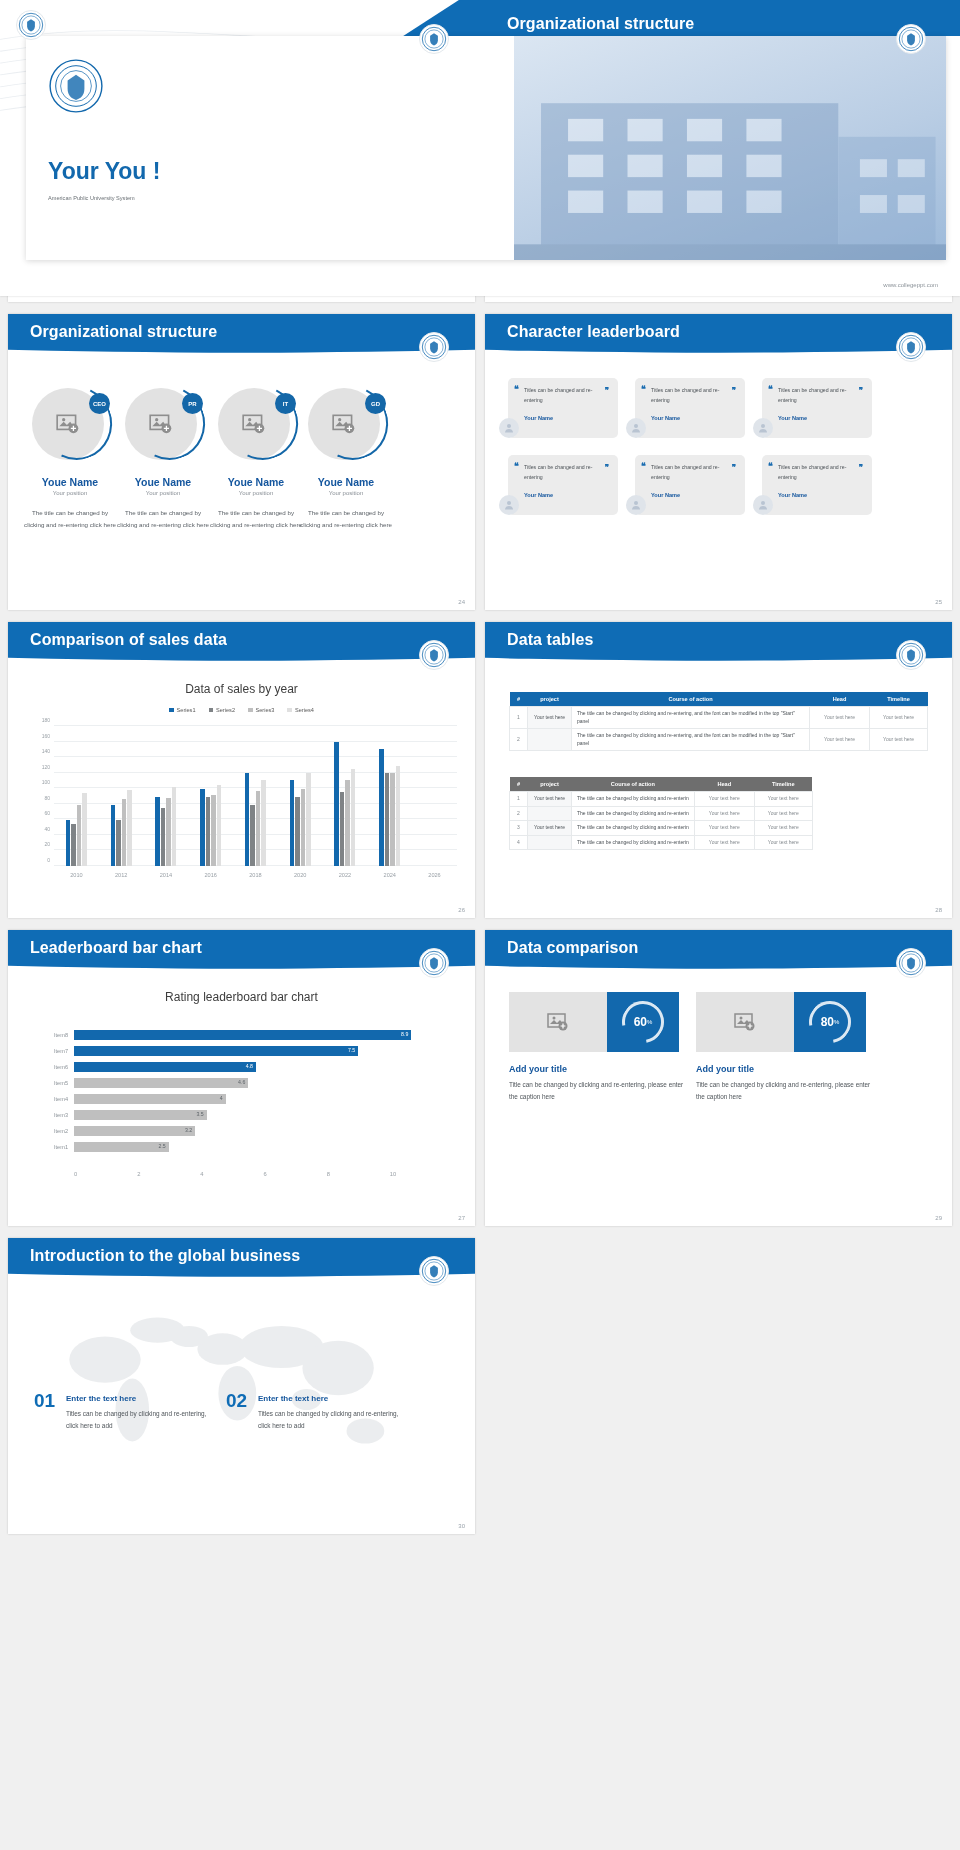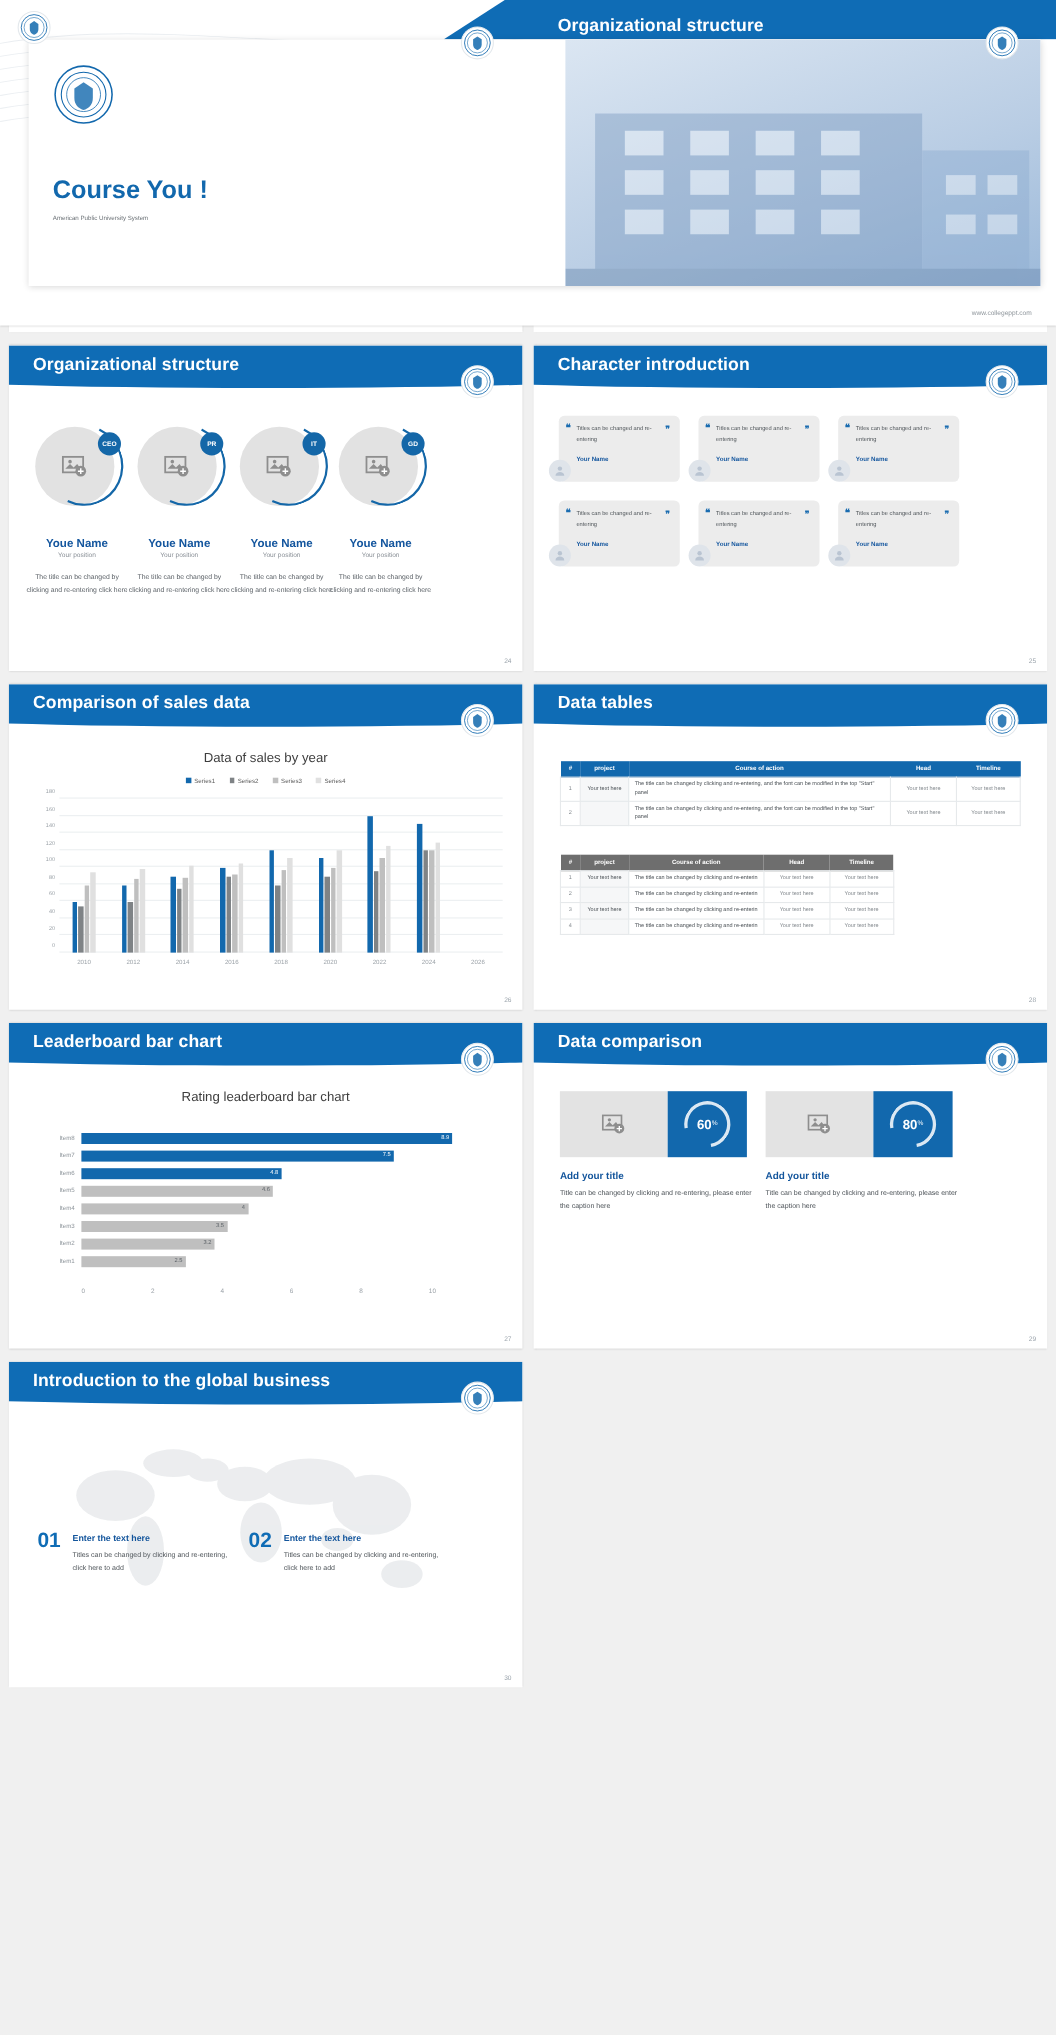--- a/index.html
+++ b/index.html
@@ -62,21 +62,21 @@
   .s23 .ln { position:absolute; background:#d9dee2; }
   
   .s24 .col { position:absolute; top:72px; width:96px; text-align:center; }
   .s24 .avwrap { position:relative; width:76px; height:76px; margin:0 auto; }
   .s24 .avwrap .ph-circle { width:72px; height:72px; position:absolute; left:0; top:2px; }
   .s24 .ring { position:absolute; left:8px; top:0; width:72px; height:74px; border:2.2px solid #1467a8;
      border-radius:50%; border-left-color:transparent; border-top-color:transparent; transform:rotate(-20deg); }
   .s24 .badge { position:absolute; right:-2px; top:7px; width:21px; height:21px; border-radius:50%;
      background:#1467a8; color:#fff; font-size:6px; font-weight:bold; display:flex;
      align-items:center; justify-content:center; }
-  .s24 h4 { color:#14569e; font-size:10.5px; margin-top:26px; }
+  .s24 h4 { color:#14569e; font-size:10.5px; margin-top:14px; }
   .s24 .sub { color:#8a9097; font-size:6px; margin-top:2px; }
   .s24 .desc { color:#5a6066; font-size:6.2px; line-height:1.9; margin-top:11px; }
   
   .s25 .card { position:absolute; width:110px; height:60px; background:#ececec; border-radius:5px;
      padding:8px 9px 0 16px; }
   .s25 .q1 { position:absolute; left:6px; top:6px; color:#1a6cb0; font-size:9px; font-weight:bold; }
   .s25 .q2 { color:#1a6cb0; font-size:8px; font-weight:bold; float:right; }
   .s25 .ctxt { font-size:5.2px; color:#4c5257; line-height:1.9; }
   .s25 .cnm { color:#14569e; font-size:5.6px; font-weight:bold; margin-top:9px; }
   .s25 .av { position:absolute; width:20px; height:20px; border-radius:50%; background:#dfe4ea;
@@ -490,21 +490,21 @@
       <div class="sub">Your position</div>
       <div class="desc">The title can be changed by clicking and re-entering click here</div>
     </div>
     <div class="pageno">24</div>
   </div>
 
   <div class="slide s25">
     <div class="band">
         <div class="fill2"></div>
       </div>
-    <div class="slide-title">Character introduction</div>
+    <div class="slide-title">Character leaderboard</div>
     <div class="seal">
       <svg viewBox="0 0 40 40">
           <circle cx="20" cy="20" r="18" fill="none" stroke="#1268ad" stroke-width="1.2"></circle>
           <circle cx="20" cy="20" r="14" fill="none" stroke="#1268ad" stroke-width=".8"></circle>
           <path d="M20 11 l6 4 v7 c0 5-3 7-6 8 -3-1-6-3-6-8 v-7z" fill="#1268ad" opacity=".85"></path>
         </svg>
     </div>
 
     <div class="card" style="left:23px; top:64px;">
       <span class="q1">❝</span>
@@ -995,21 +995,21 @@
     <div class="inner">
       <div class="lhs">
         <div>
           <svg width="56" height="56" viewBox="0 0 40 40">
               <circle cx="20" cy="20" r="18.5" fill="none" stroke="#1268ad" stroke-width="1"></circle>
               <circle cx="20" cy="20" r="14.5" fill="none" stroke="#1268ad" stroke-width=".7"></circle>
               <circle cx="20" cy="20" r="11" fill="none" stroke="#1268ad" stroke-width=".5"></circle>
               <path d="M20 12 l6 4 v6 c0 5-3 7-6 8 -3-1-6-3-6-8 v-6z" fill="#1268ad" opacity=".8"></path>
             </svg>
         </div>
-        <h1>Course You !</h1>
+        <h1>Your You !</h1>
         <div class="uni">American Public University System</div>
       </div>
       <div class="rhs">
         <svg viewBox="0 0 160 200" preserveAspectRatio="none" style="width:100%;height:100%;opacity:.45">
           <rect x="10" y="60" width="110" height="140" fill="#7c9cc2"></rect>
           <rect x="120" y="90" width="36" height="110" fill="#8fadd0"></rect>
           <g fill="#e8eff7">
             <rect x="20" y="74" width="13" height="20"></rect>
               <rect x="42" y="74" width="13" height="20"></rect>
             <rect x="64" y="74" width="13" height="20"></rect>

